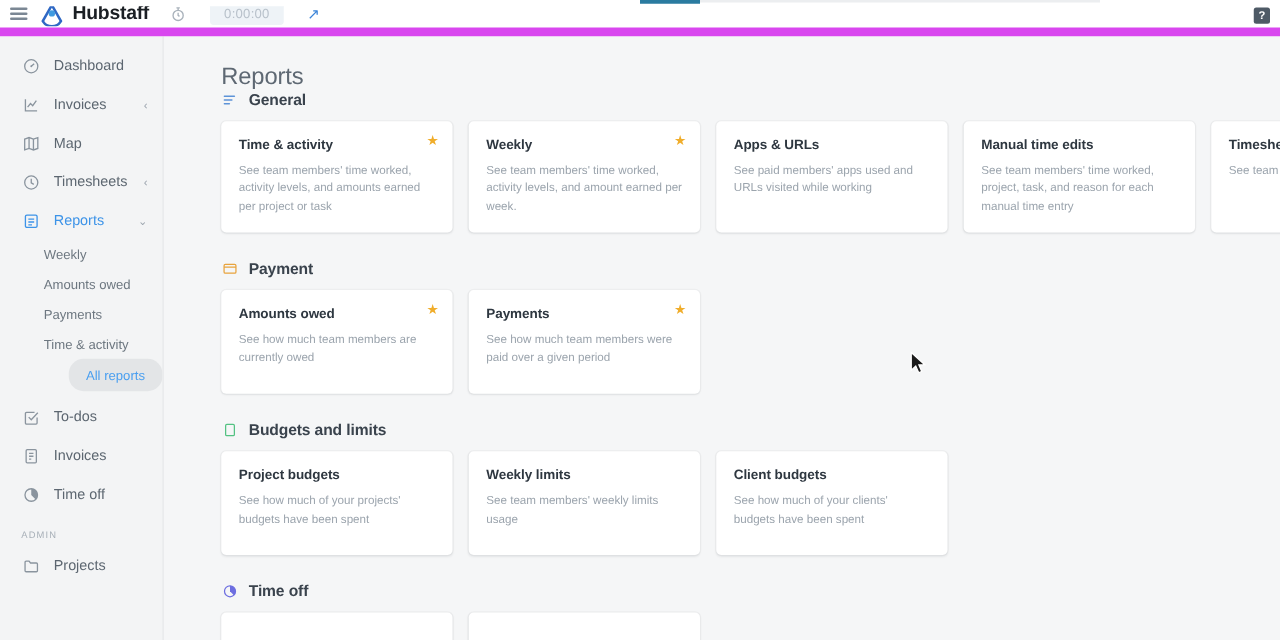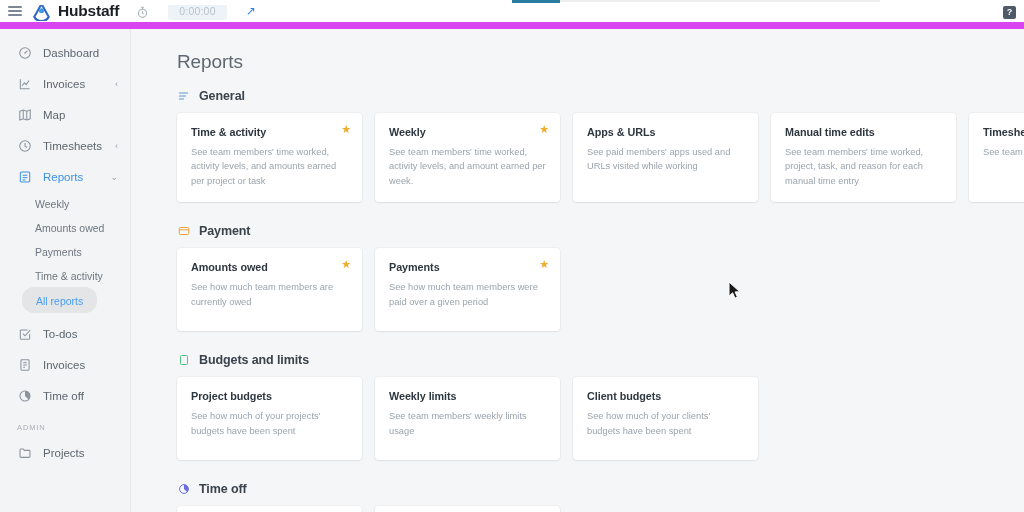--- a/index.html
+++ b/index.html
@@ -79,21 +79,21 @@
   .nav-item .ni-label { font-size: 11.5px; color: #5c6670; flex: 1; white-space: nowrap; }
   .nav-item .ni-chev { font-size: 9px; color: #9aa3ac; }
   .nav-item.active .ni-label { color: #3c93e8; }
   .nav-item.active .ni-icon { color: #3c93e8; }
 
   .nav-sub {
     display: flex; align-items: center; height: 24px;
     padding-left: 35px; cursor: pointer; position: relative;
   }
   .nav-sub .ns-label { font-size: 10.5px; color: #6d7780; white-space: nowrap; }
-  .nav-sub.selected { padding-left: 0; }
+  .nav-sub.selected { padding-left: 0; justify-content: flex-end; }
   .nav-sub.selected .pill {
     margin-left: 22px;
     background: #e3e5e7; border-radius: 12px;
     padding: 4px 14px; display: inline-block;
   }
   .nav-sub.selected .ns-label { color: #4a9ff0; }
 
   .nav-section-title {
     font-size: 7.5px; color: #a8b0b8; letter-spacing: 0.9px;
     padding: 12px 0 5px 17px; text-transform: uppercase;
@@ -102,21 +102,21 @@
   
   #main {
     position: absolute; top: 29px; left: 159px; width: 865px; height: 483px;
     background: #f5f6f7; overflow: hidden;
   }
   .page-title {
     font-size: 19px; color: #5e6873; font-weight: normal;
     padding: 22px 0 0 18px; letter-spacing: -0.1px;
   }
   .section {
-    padding-left: 18px; margin-top: 16px;
+    padding-left: 18px; 
   }
   .section-head { display: flex; align-items: center; gap: 9px; margin-bottom: 10px; }
   .section-head .sh-title {
     font-size: 12.5px; font-weight: bold; color: #3a434d; letter-spacing: -0.1px;
   }
   .sh-icon { width: 13px; height: 13px; display:flex; align-items:center; justify-content:center; }
 
   .card-row { display: flex; gap: 13px; }
   .card {
     width: 185px; background: #ffffff; border-radius: 4px;

